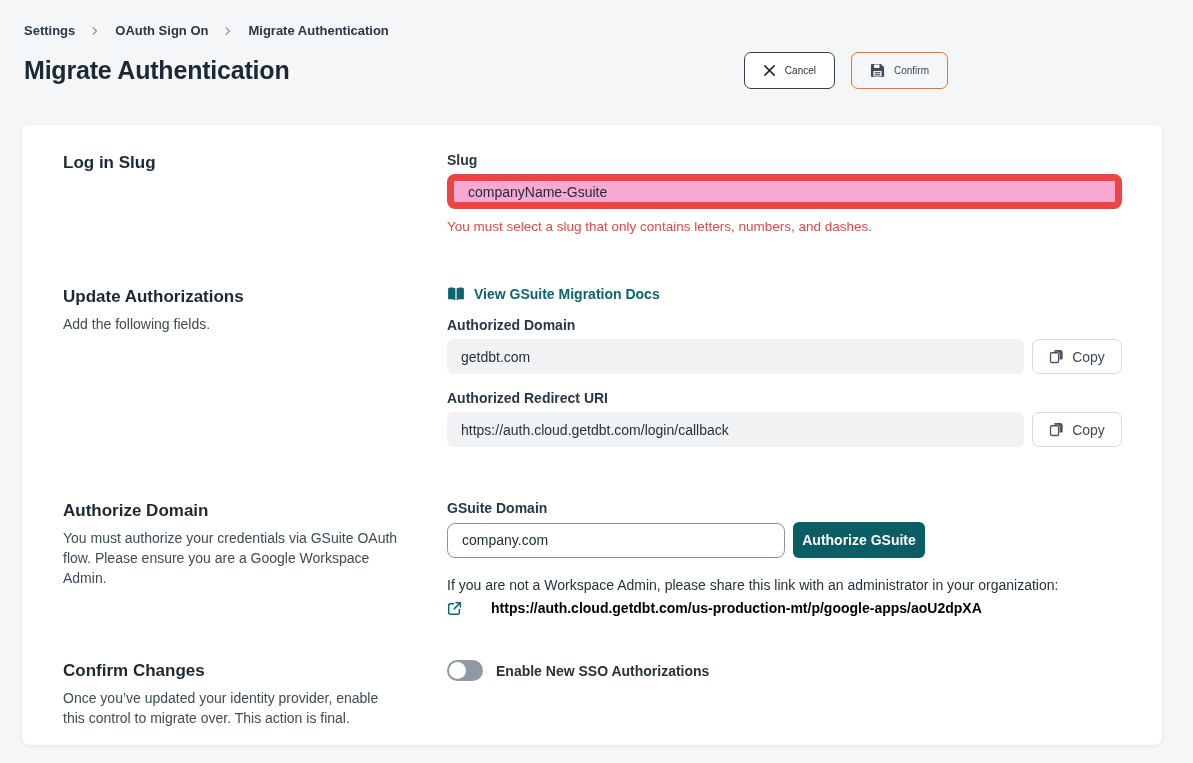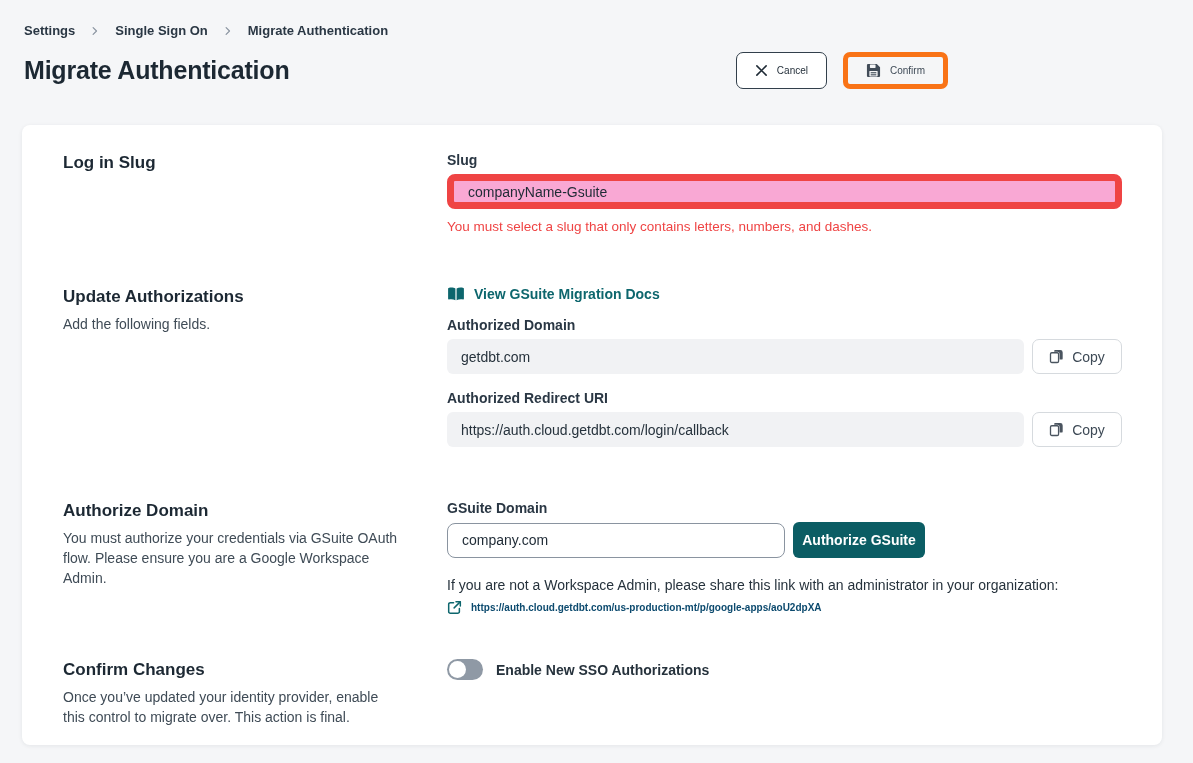--- a/index.html
+++ b/index.html
@@ -29,21 +29,21 @@
   .page-title { font-size: 25px; font-weight: 700; color: #1c2833; letter-spacing: -0.2px; }
   .header-actions { display: flex; gap: 16px; }
   .btn {
     display: inline-flex; align-items: center; gap: 9px;
     height: 37px; padding: 0 18px;
     border-radius: 7px; font-size: 10px; font-weight: 400;
     font-family: "Liberation Sans", sans-serif;
     cursor: pointer; background: #ffffff;
   }
   .btn-cancel { border: 1px solid #323f4b; color: #1e2a35; }
-  .btn-confirm { border: 5px solid #f97316; color: #3e4a56; background: #f5f6f7; }
+  .btn-confirm { border: 1px solid #f97316; color: #3e4a56; background: #f5f6f7; }
 
   
   .card {
     position: absolute; left: 22px; top: 125px;
     width: 1140px; height: 620px;
     background: #ffffff; border-radius: 8px;
     box-shadow: 0 1px 4px rgba(30,42,53,0.08);
     padding: 27px 40px 24px 41px;
     overflow: hidden;
   }
@@ -86,21 +86,21 @@
   .btn-teal {
     flex: 0 0 132px; width: 132px; height: 36px;
     display: inline-flex; align-items: center; justify-content: center;
     background: #0b5d64; border: none; border-radius: 6px;
     color: #ffffff; font-size: 14px; font-weight: 700; cursor: pointer;
     font-family: "Liberation Sans", sans-serif;
   }
   .gsuite-input { flex: 0 0 338px; width: 338px; }
   .admin-note { margin-top: 17px; font-size: 14px; color: #26323c; line-height: 20px; }
   .share-link-row { display: flex; align-items: center; gap: 9px; margin-top: 5px; }
-  .share-link { font-size: 10px; font-weight: 700; color: #0c4a6e; text-decoration: none; cursor: pointer; }
+  .share-link { font-size: 14px; font-weight: 700; color: #000000; text-decoration: none; cursor: pointer; margin-left: 20px; }
 
   .toggle-row { display: flex; align-items: center; gap: 13px; }
   .toggle {
     width: 36px; height: 21px; border-radius: 11px;
     background: #8f99a5; position: relative; cursor: pointer; flex: 0 0 36px;
   }
   .toggle-knob {
     position: absolute; left: 2px; top: 2px;
     width: 17px; height: 17px; border-radius: 50%; background: #ffffff;
   }
@@ -117,21 +117,21 @@
 
 <div class="page">
 
   <nav class="breadcrumb">
     <span class="crumb">Settings</span>
     <span class="crumb-sep icon">
       <svg width="12" height="12" viewBox="0 0 16 16" fill="none">
           <path d="M5.5 3.5 10 8l-4.5 4.5" stroke="#8a94a0" stroke-width="1.6" stroke-linecap="round" stroke-linejoin="round"></path>
         </svg>
     </span>
-    <span class="crumb">Single Sign On</span>
+    <span class="crumb">OAuth Sign On</span>
     <span class="crumb-sep icon">
       <svg width="12" height="12" viewBox="0 0 16 16" fill="none">
           <path d="M5.5 3.5 10 8l-4.5 4.5" stroke="#8a94a0" stroke-width="1.6" stroke-linecap="round" stroke-linejoin="round"></path>
         </svg>
     </span>
     <span class="crumb">Migrate Authentication</span>
   </nav>
 
   <div class="header-row">
     <h1 class="page-title">Migrate Authentication</h1>

